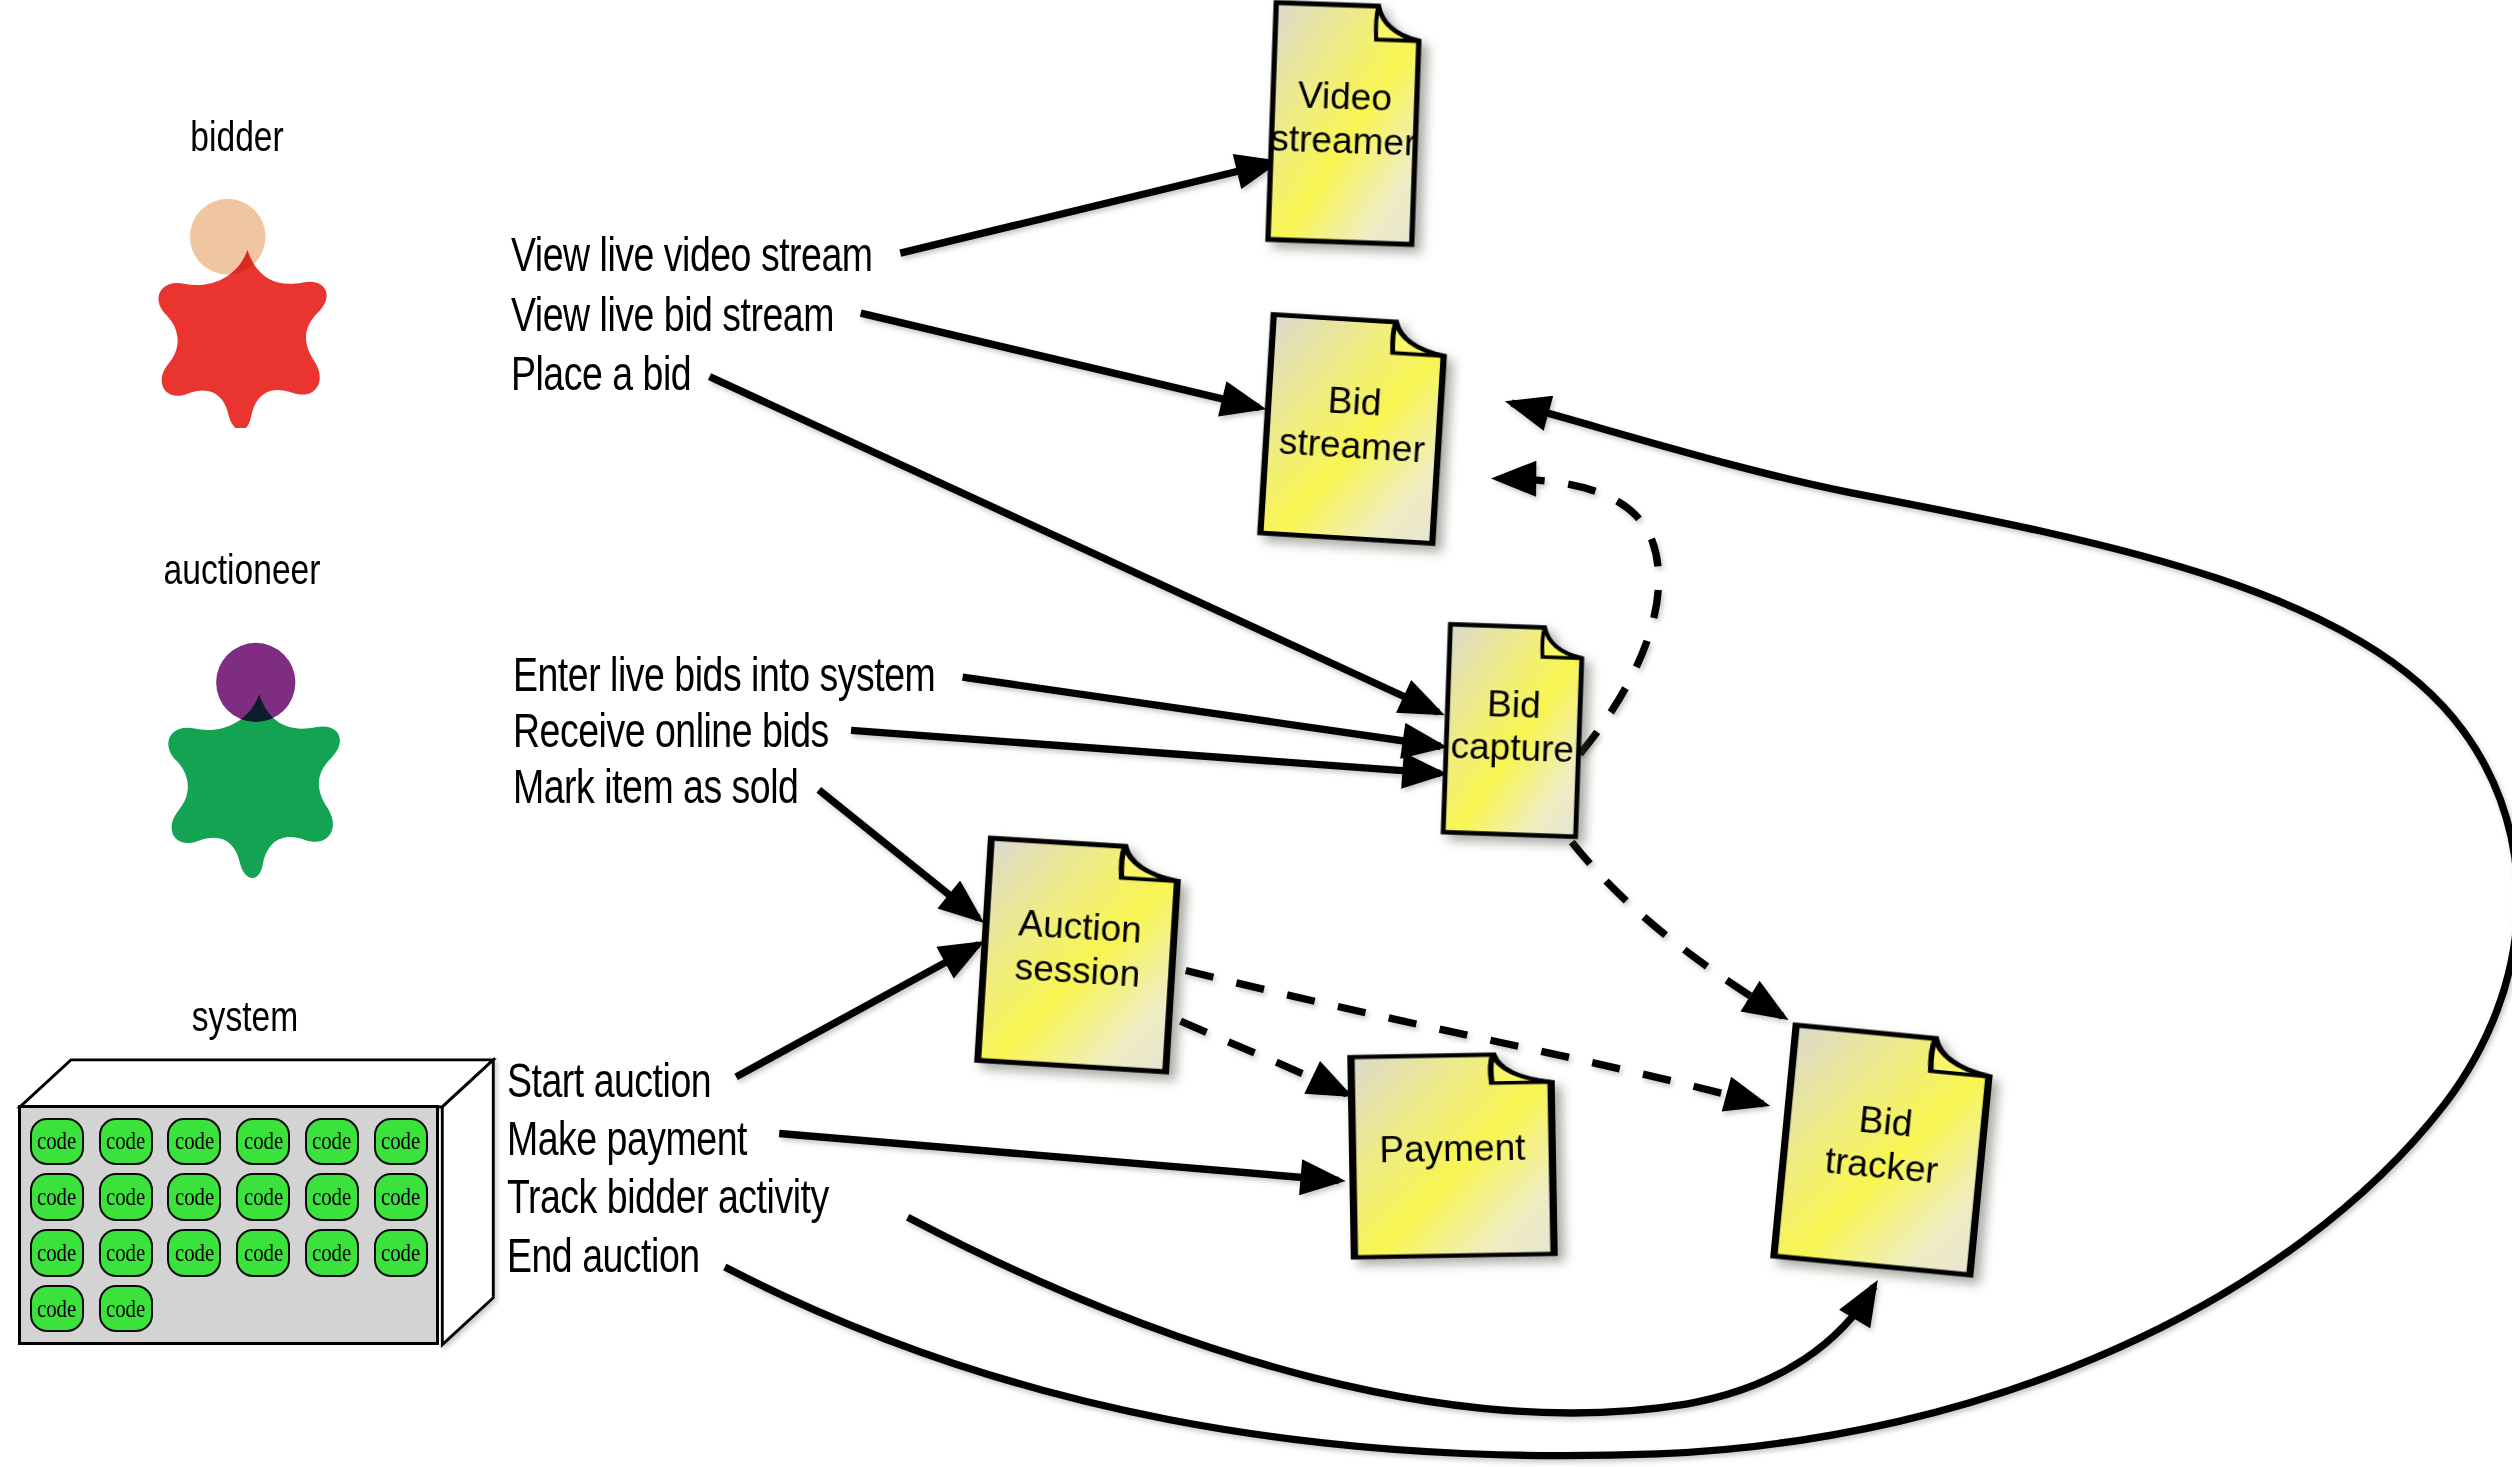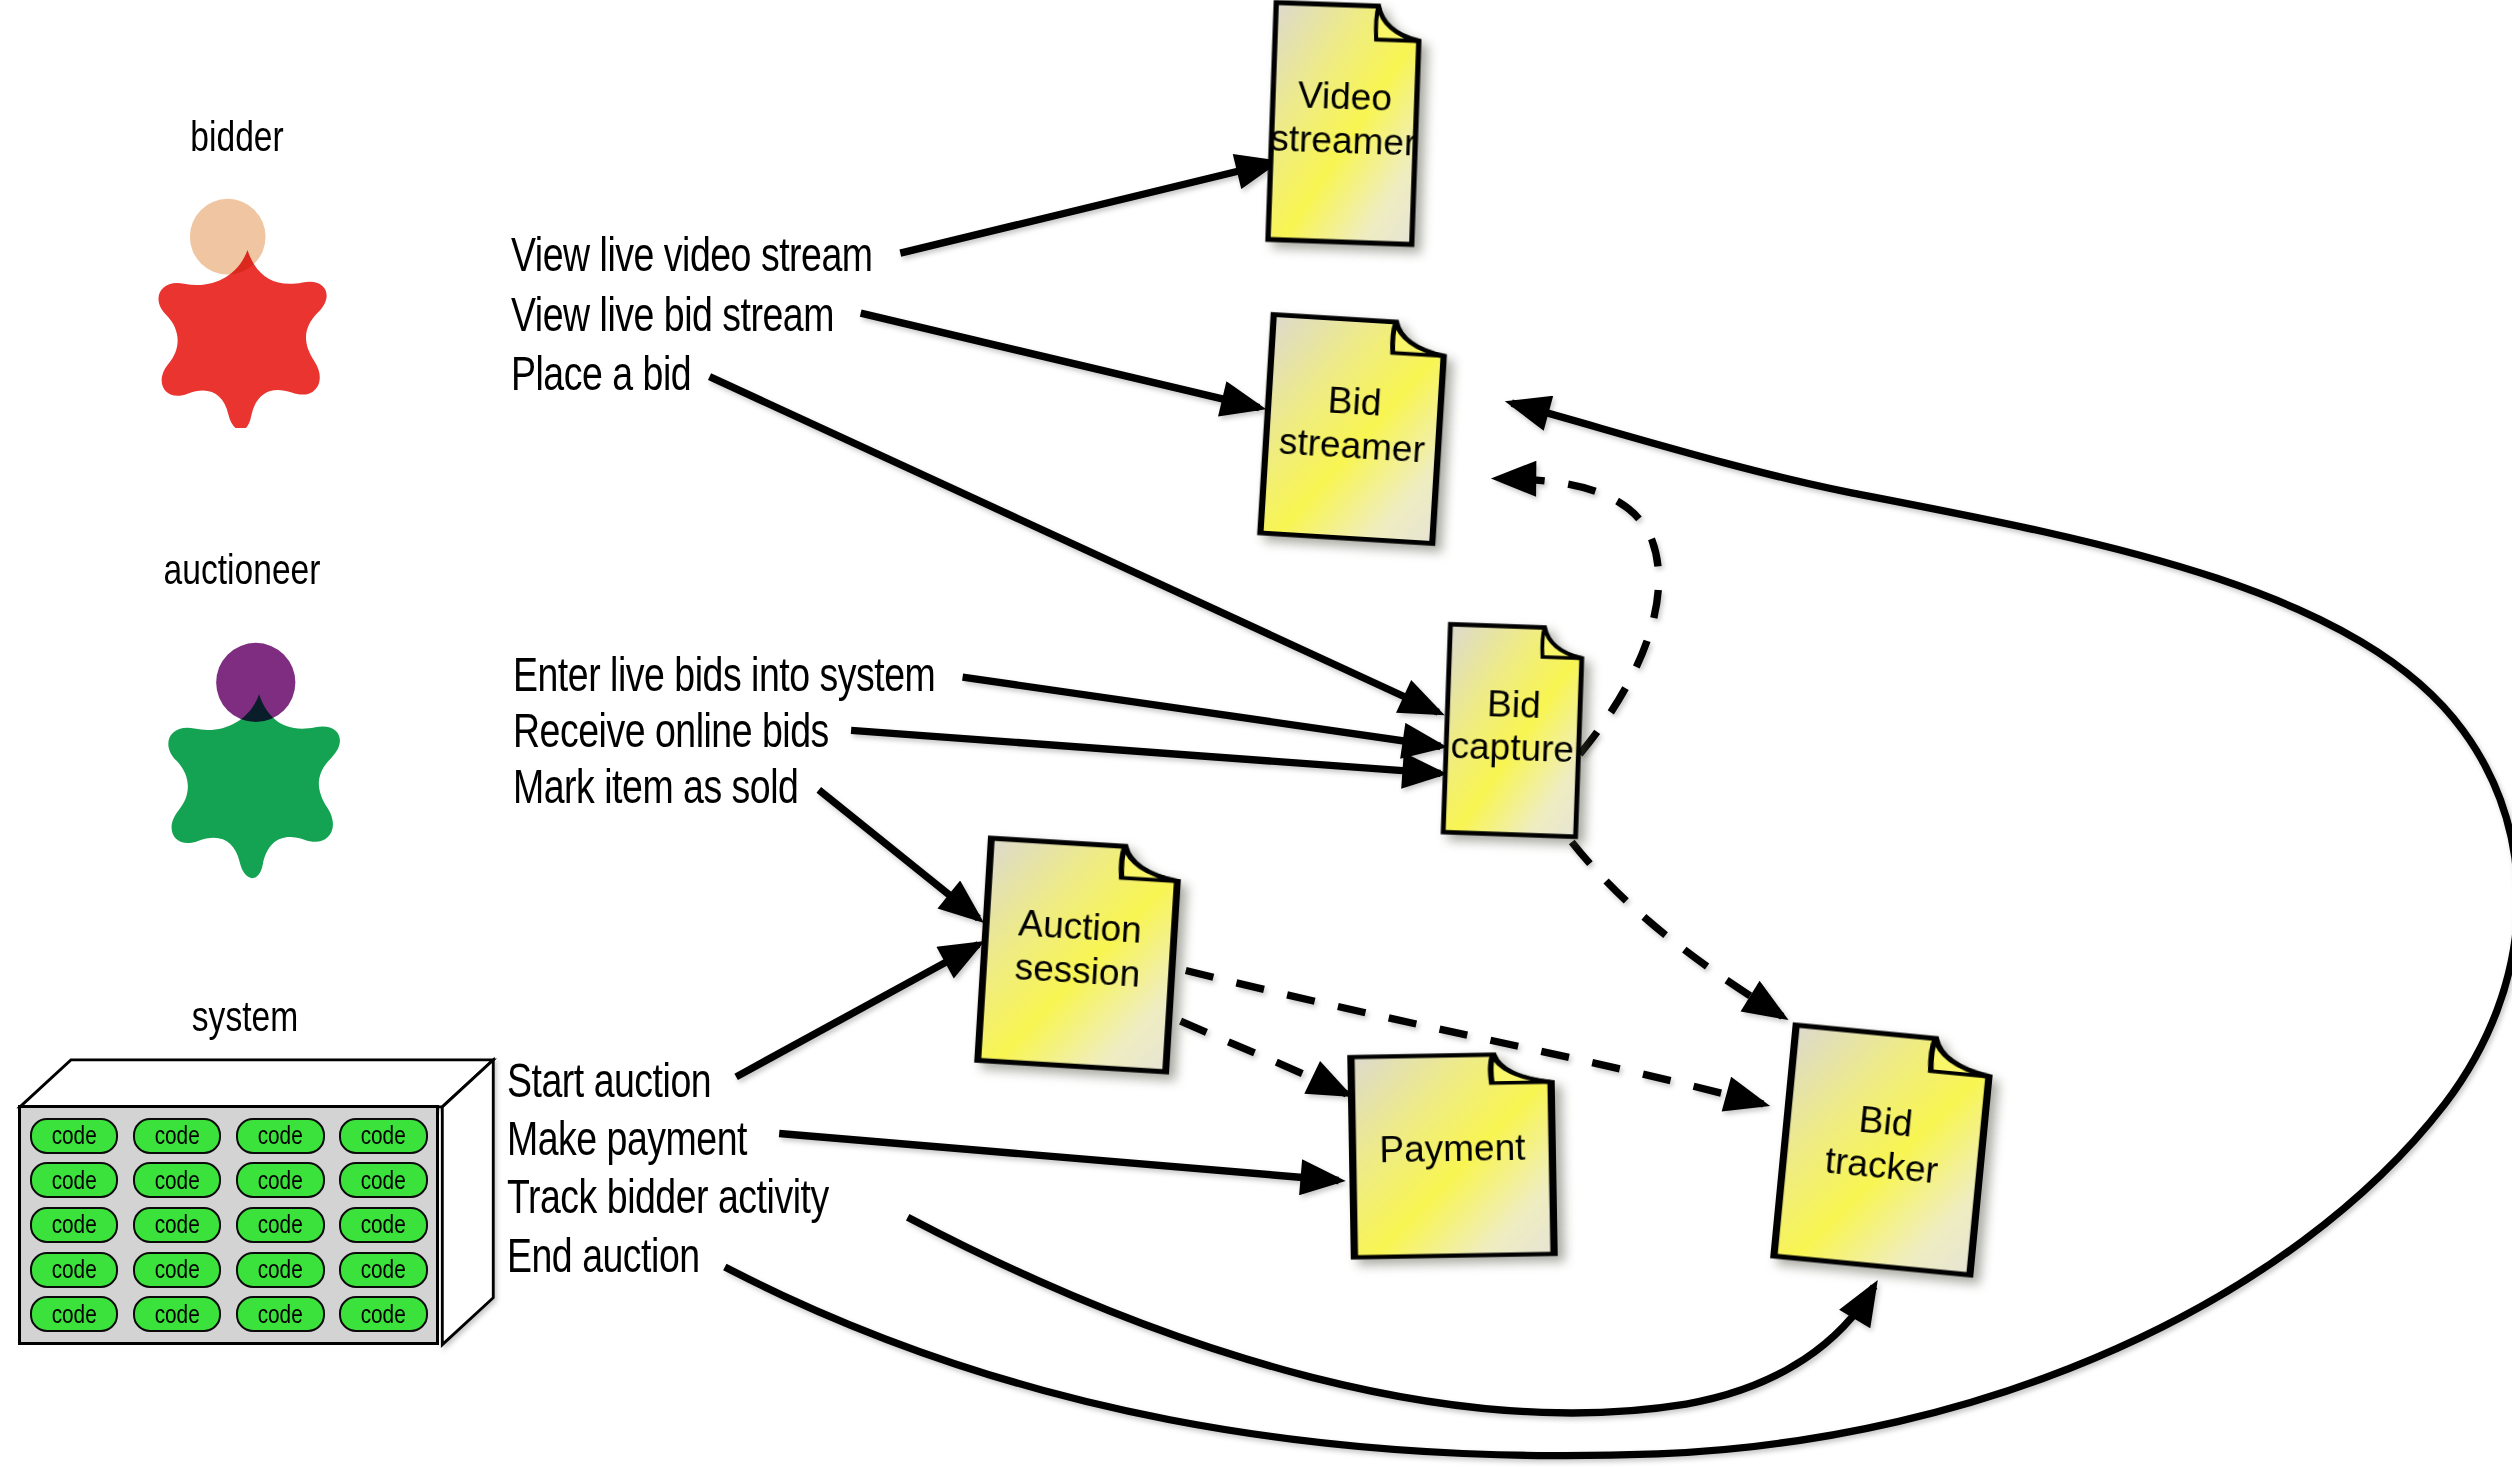--- a/index.html
+++ b/index.html
@@ -27,22 +27,22 @@
       font-size:37px;line-height:1.18;white-space:pre-line;z-index:2;
       padding-bottom:6%;}
 
   
   .figure{position:absolute;z-index:2;}
   .figure .body{mix-blend-mode:multiply;}
 
   
   .sys-front{position:absolute;left:2.3px;top:1105px;width:421px;height:240px;
       background:#d3d3d3;border:3.4px solid #000;box-sizing:border-box;z-index:2;
-      display:grid;grid-template-columns:repeat(4,1fr);gap:8.5px 14.7px;
-      padding:9.6px 8.5px;}
+      display:grid;grid-template-columns:repeat(6,1fr);gap:8.5px 14.7px;
+      padding:9.6px 8.5px;font-family:Liberation Serif, serif;}
   .chip{background:#3ce23c;border:2.8px solid #0a0a0a;border-radius:17px;
       display:flex;align-items:center;justify-content:center;
       font-size:26px;overflow:hidden;}
   .chip span{transform:scaleX(.8);white-space:nowrap;}
 </style>
 </head>
 <body>
 
 <div class="stage">
 

